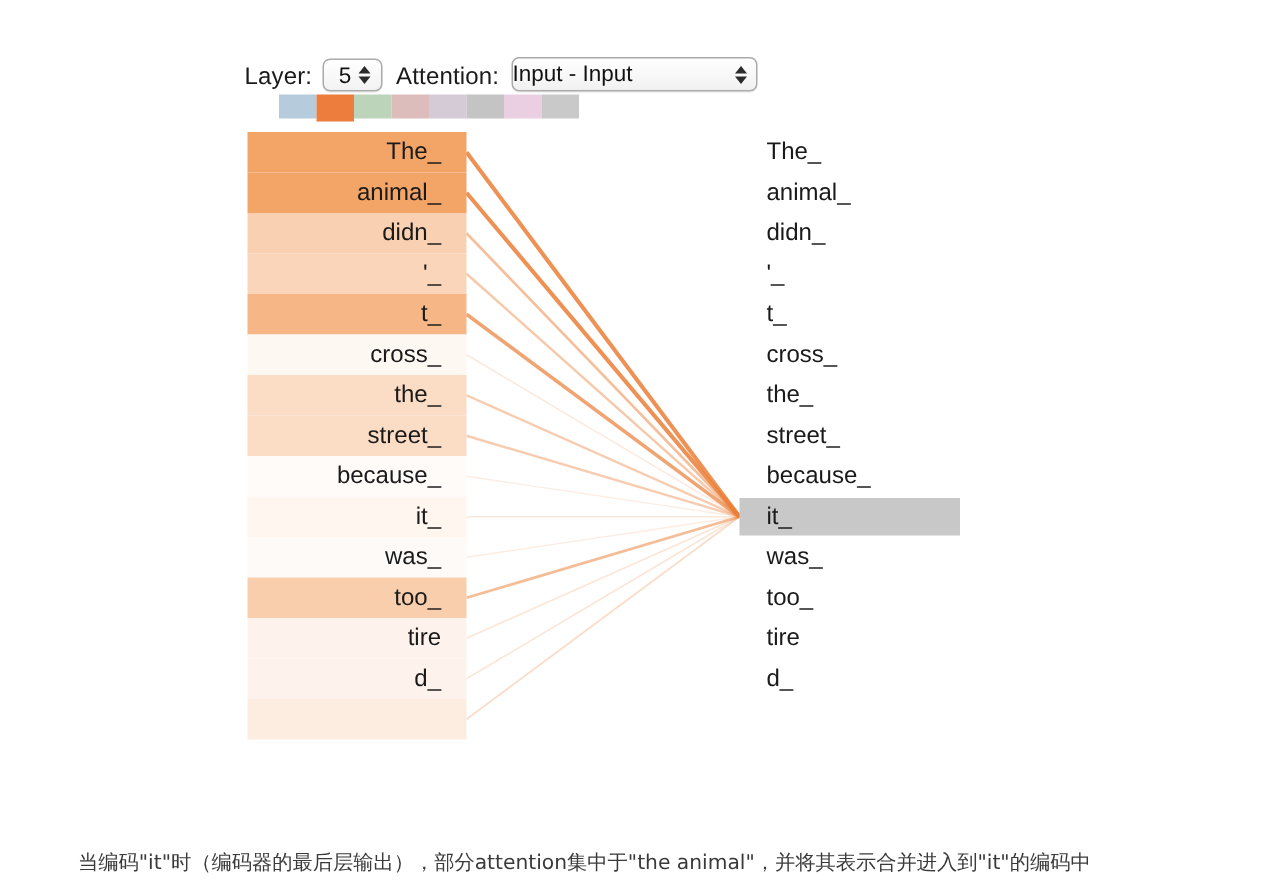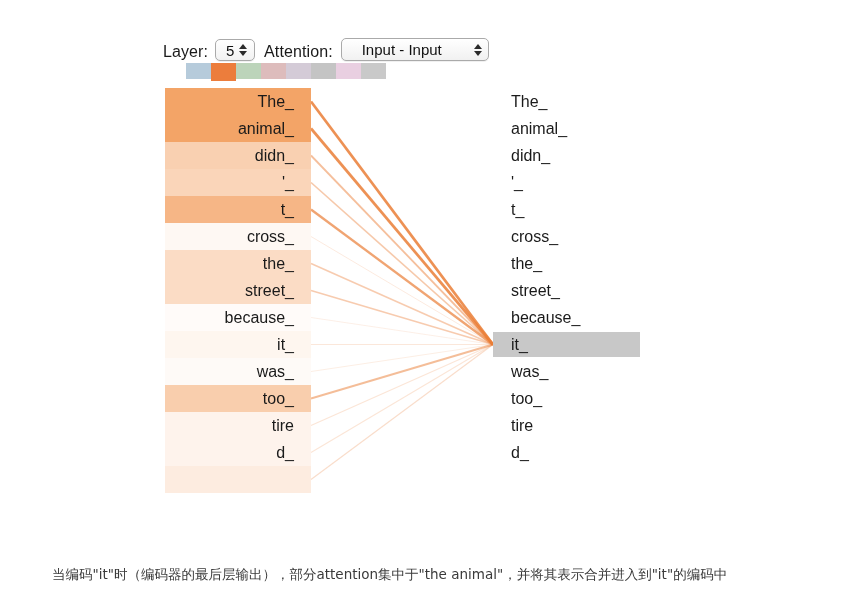--- a/index.html
+++ b/index.html
@@ -31,21 +31,21 @@
     box-shadow: 0 1px 0 rgba(0,0,0,.06);
   }
   .stepper .val { font-size: 15px; color:#111; padding-right: 5px; }
   .arrows { display:flex; flex-direction:column; justify-content:center; gap:2px; line-height:0; }
   .arrow-up, .arrow-dn { width:0;height:0;border-left:4px solid transparent;border-right:4px solid transparent; }
   .arrow-up { border-bottom:5px solid #2b2b2b; }
   .arrow-dn { border-top:5px solid #2b2b2b; }
 
   .select {
     display: inline-flex; align-items: center; justify-content: space-between;
-    height: 23px; width: 148px; margin-left: 8px; padding: 0 6px 0 20px;
+    height: 23px; width: 164px; margin-left: 8px; padding: 0 6px 0 0;
     background: linear-gradient(#ffffff, #f1f1f1);
     border: 1px solid #aaa; border-radius: 5px;
     box-shadow: 0 1px 0 rgba(0,0,0,.06);
   }
   .select .val { font-size: 15px; color:#111; }
 
   
   #swatches { position: absolute; left: 186px; top: 63px; display: flex; height: 16px; }
   .swatch { width: 25px; height: 16px; }
 

